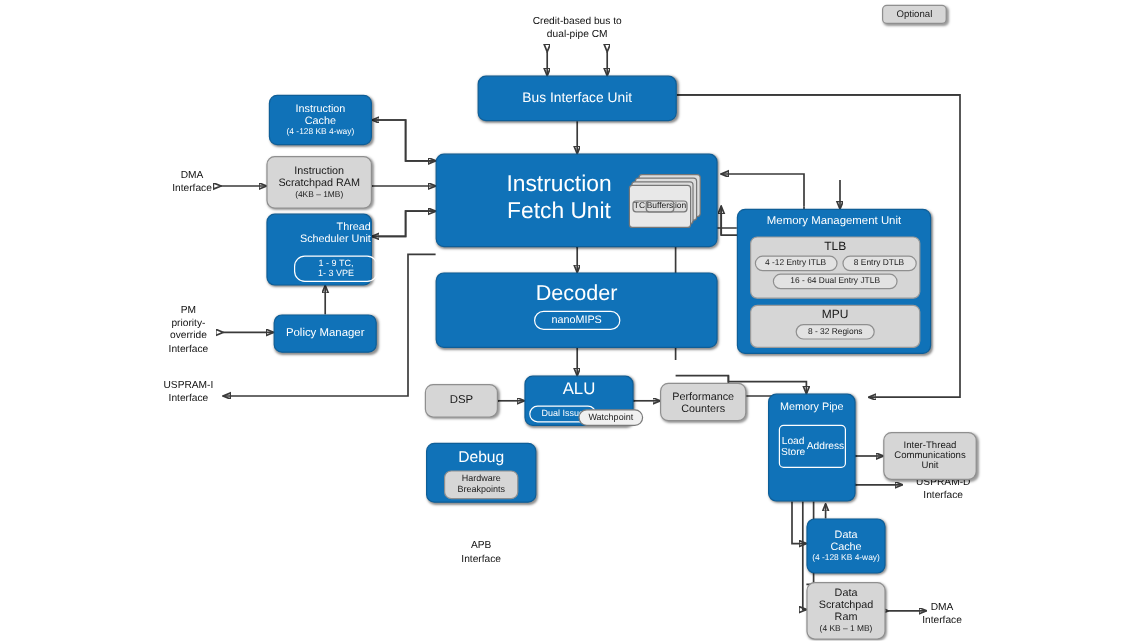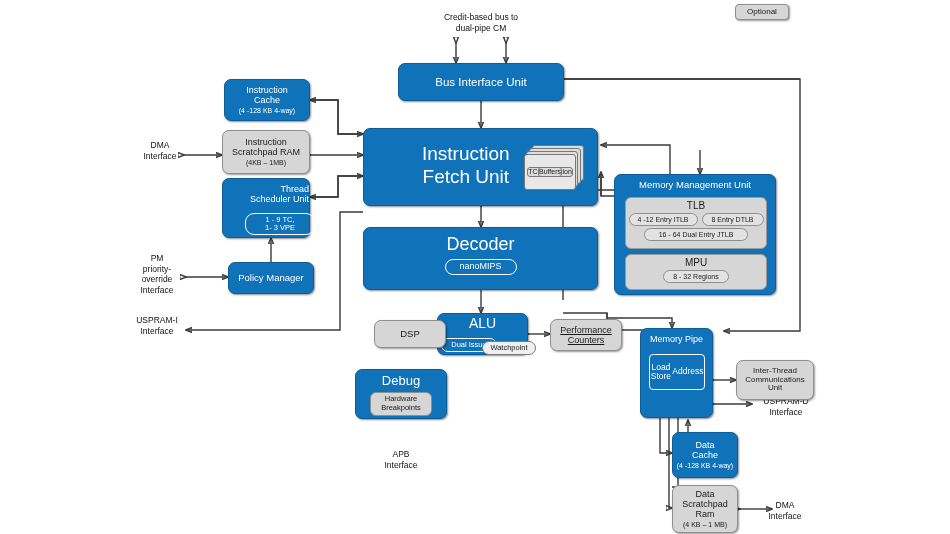--- a/index.html
+++ b/index.html
@@ -205,25 +205,25 @@
   <div class="blk blue" style="left:437px;top:313px;width:91px;height:42px;font-size:14px;justify-content:flex-start;padding-top:2px;">
     <span>ALU</span>
     <div class="pill pill-on-blue" style="position:absolute;left:3px;top:24px;width:56px;height:14px;font-size:7.5px;">
       <span>Dual Issue</span>
     </div>
     <div class="pill pill-on-blue" style="position:absolute;left:44px;top:27px;width:54px;height:14px;font-size:7.5px;background:#f0f0f0;color:#1a1a1a;border:1px solid #7a7a7a;">
       <span>Watchpoint</span>
     </div>
   </div>
 
-  <div class="blk gray" style="left:354px;top:320px;width:72px;height:28px;font-size:9.5px;margin-left:20px;">
+  <div class="blk gray" style="left:354px;top:320px;width:61px;height:28px;font-size:9.5px;">
     <span>DSP</span>
   </div>
 
-  <div class="blk gray" style="left:550px;top:319px;width:72px;height:32px;font-size:9px;text-decoration:underline;">
+  <div class="blk gray" style="left:550px;top:319px;width:72px;height:32px;font-size:9px;">
     <span>Performance</span>
     <span>Counters</span>
   </div>
 
   <div class="blk blue" style="left:355px;top:369px;width:92px;height:50px;font-size:13px;justify-content:flex-start;padding-top:4px;">
     <span>Debug</span>
     <div class="pill pill-gray" style="margin-top:3px;width:62px;height:24px;font-size:7.5px;flex-direction:column;border-radius:6px;align-items:center;">
       <span>Hardware</span>
       <span>Breakpoints</span>
     </div>

